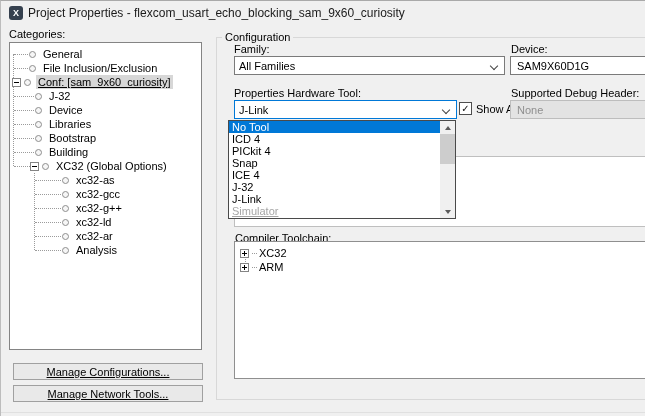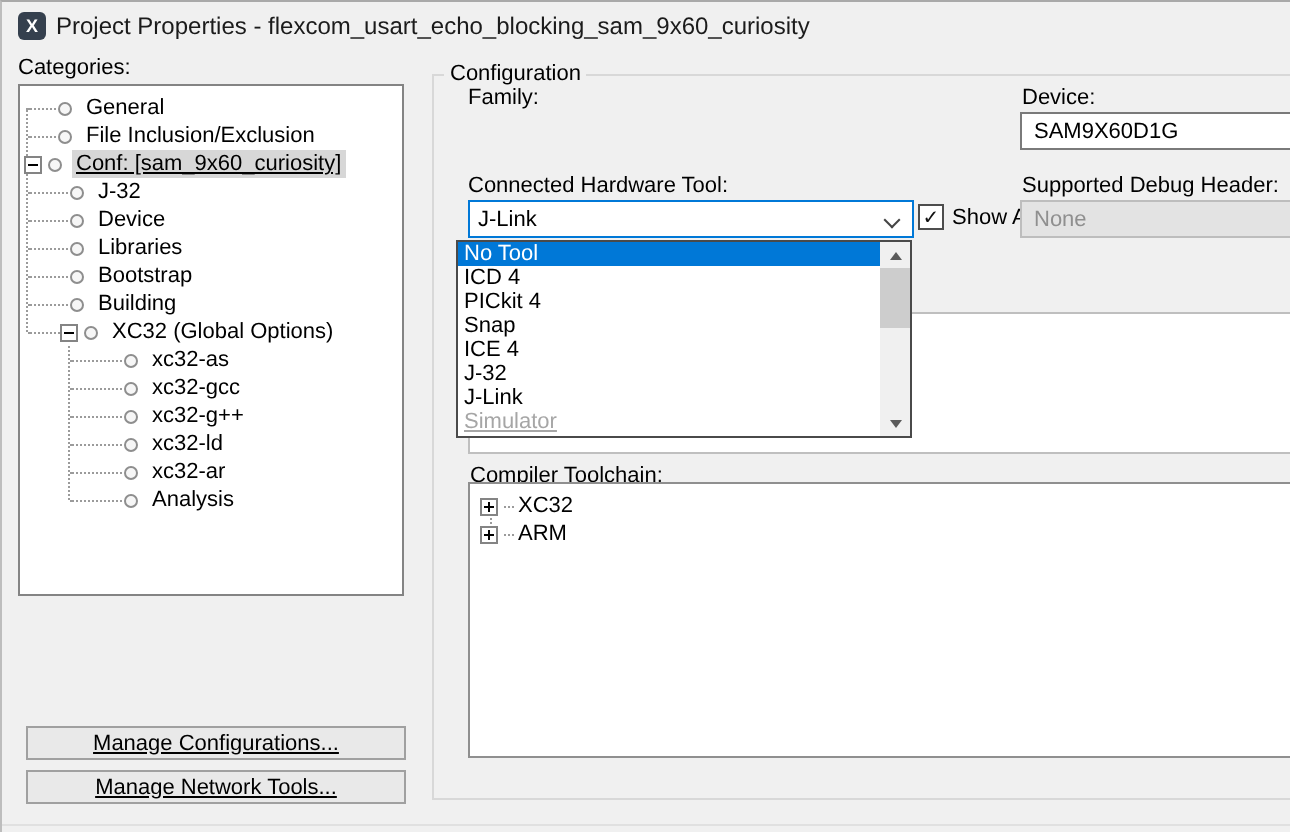--- a/index.html
+++ b/index.html
@@ -11,21 +11,21 @@
     border-top: 1px solid #a9a9a9; border-left: 1px solid #bdbdbd;
   }
   
   .titlebar { position:absolute; left:0; top:0; width:100%; height:24px; background:#f0f0f0; }
   .app-icon { position:absolute; left:8px; top:5px; width:14px; height:14px; border-radius:3px;
     background:#35404e; color:#fff; font-size:9px; font-weight:bold;
     display:flex; align-items:center; justify-content:center; }
   .title-text { position:absolute; left:27px; top:5px; font-size:12px; color:#1b1b1b; white-space:nowrap; }
   
   .categories-label { position:absolute; left:8px; top:27px; }
-  .tree-box { position:absolute; left:8px; top:41px; width:193px; height:256px;
+  .tree-box { position:absolute; left:8px; top:41px; width:193px; height:308px;
     background:#fff; border:1px solid #848484; overflow:hidden; padding-top:4px; }
   .trow { display:flex; align-items:center; height:14px; white-space:nowrap; cursor:default; }
   .stub { height:0; border-top:1px dotted #9b9b9b; flex:0 0 auto; }
   .lvl0 { padding-left:4px; }   .lvl0 .stub { width:14px; margin-right:1px; }
   .lvl0.exp { padding-left:2px; }
   .lvl1 { padding-left:4px; }   .lvl1 .stub { width:20px; margin-right:1px; }
   .lvl1.exp .stub { width:16px; margin-right:0; }
   .lvl2 { padding-left:25px; }  .lvl2 .stub { width:26px; margin-right:1px; }
   .expander { width:9px; height:9px; flex:0 0 9px; border:1px solid #848484; background:#fff;
     position:relative; margin-right:3px; }
@@ -183,26 +183,30 @@
 
   <div class="btn" id="btn-configs">Manage Configurations...</div>
   <div class="btn" id="btn-network">Manage Network Tools...</div>
 
   <div class="group"></div>
   <div class="group-label">Configuration</div>
 
   <div class="flabel" id="family-label">Family:</div>
   <div class="flabel" id="device-label">Device:</div>
 
+  <div class="combo" id="family-combo">
+    <span>All Families</span>
+    <span class="chev"></span>
+  </div>
 
   <div class="field" id="device-field">
     <span>SAM9X60D1G</span>
   </div>
 
-  <div class="flabel" id="cht-label">Connected Hardware Tool:</div>
+  <div class="flabel" id="cht-label">Properties Hardware Tool:</div>
   <div class="flabel" id="sdh-label">Supported Debug Header:</div>
 
   <div class="combo" id="cht-combo">
     <span>J-Link</span>
     <span class="chev"></span>
   </div>
 
   <div class="cbwrap">
     <span class="checkbox">
       <span id="check-glyph">✓</span>

